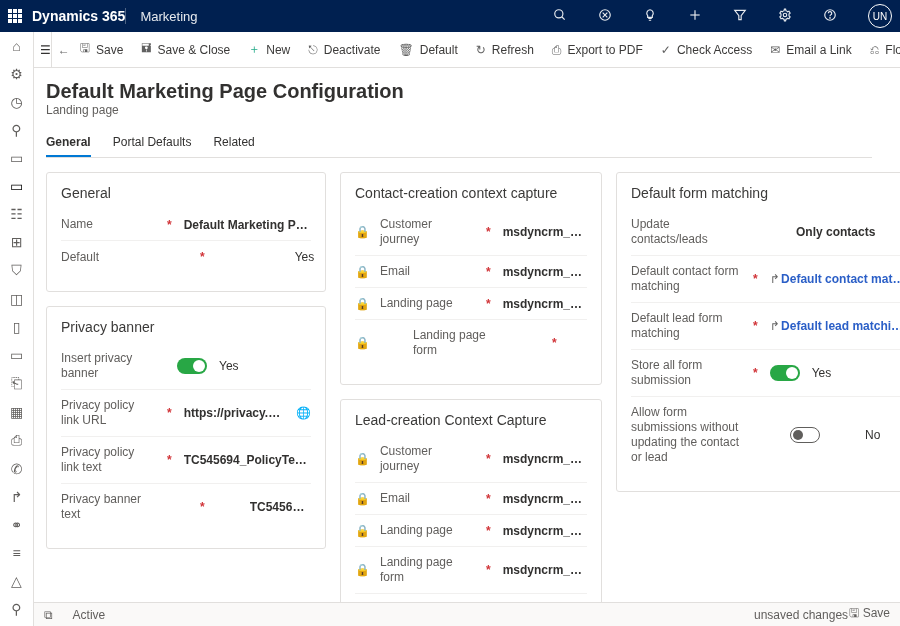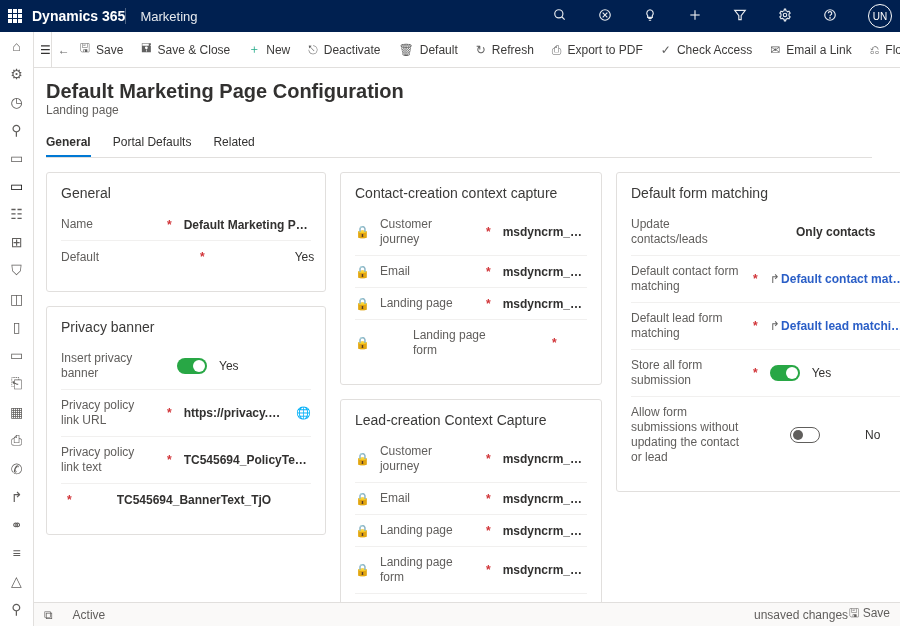--- a/index.html
+++ b/index.html
@@ -234,20 +234,21 @@
               <span class="req">*</span>
               <span class="val">https://privacy.micro…</span>
               <span class="globe">🌐</span>
             </div>
             <div class="row">
               <span class="lbl">Privacy policy link text</span>
               <span class="req">*</span>
               <span class="val">TC545694_PolicyText_Rng</span>
             </div>
             <div class="row">
+              <span class="lbl">Privacy banner text</span>
               <span class="req">*</span>
               <span class="val">TC545694_BannerText_TjO</span>
             </div>
           </div>
         </div>
 
         <div class="col2">
           <div class="card">
             <h2>Contact-creation context capture</h2>
             <div class="row">

